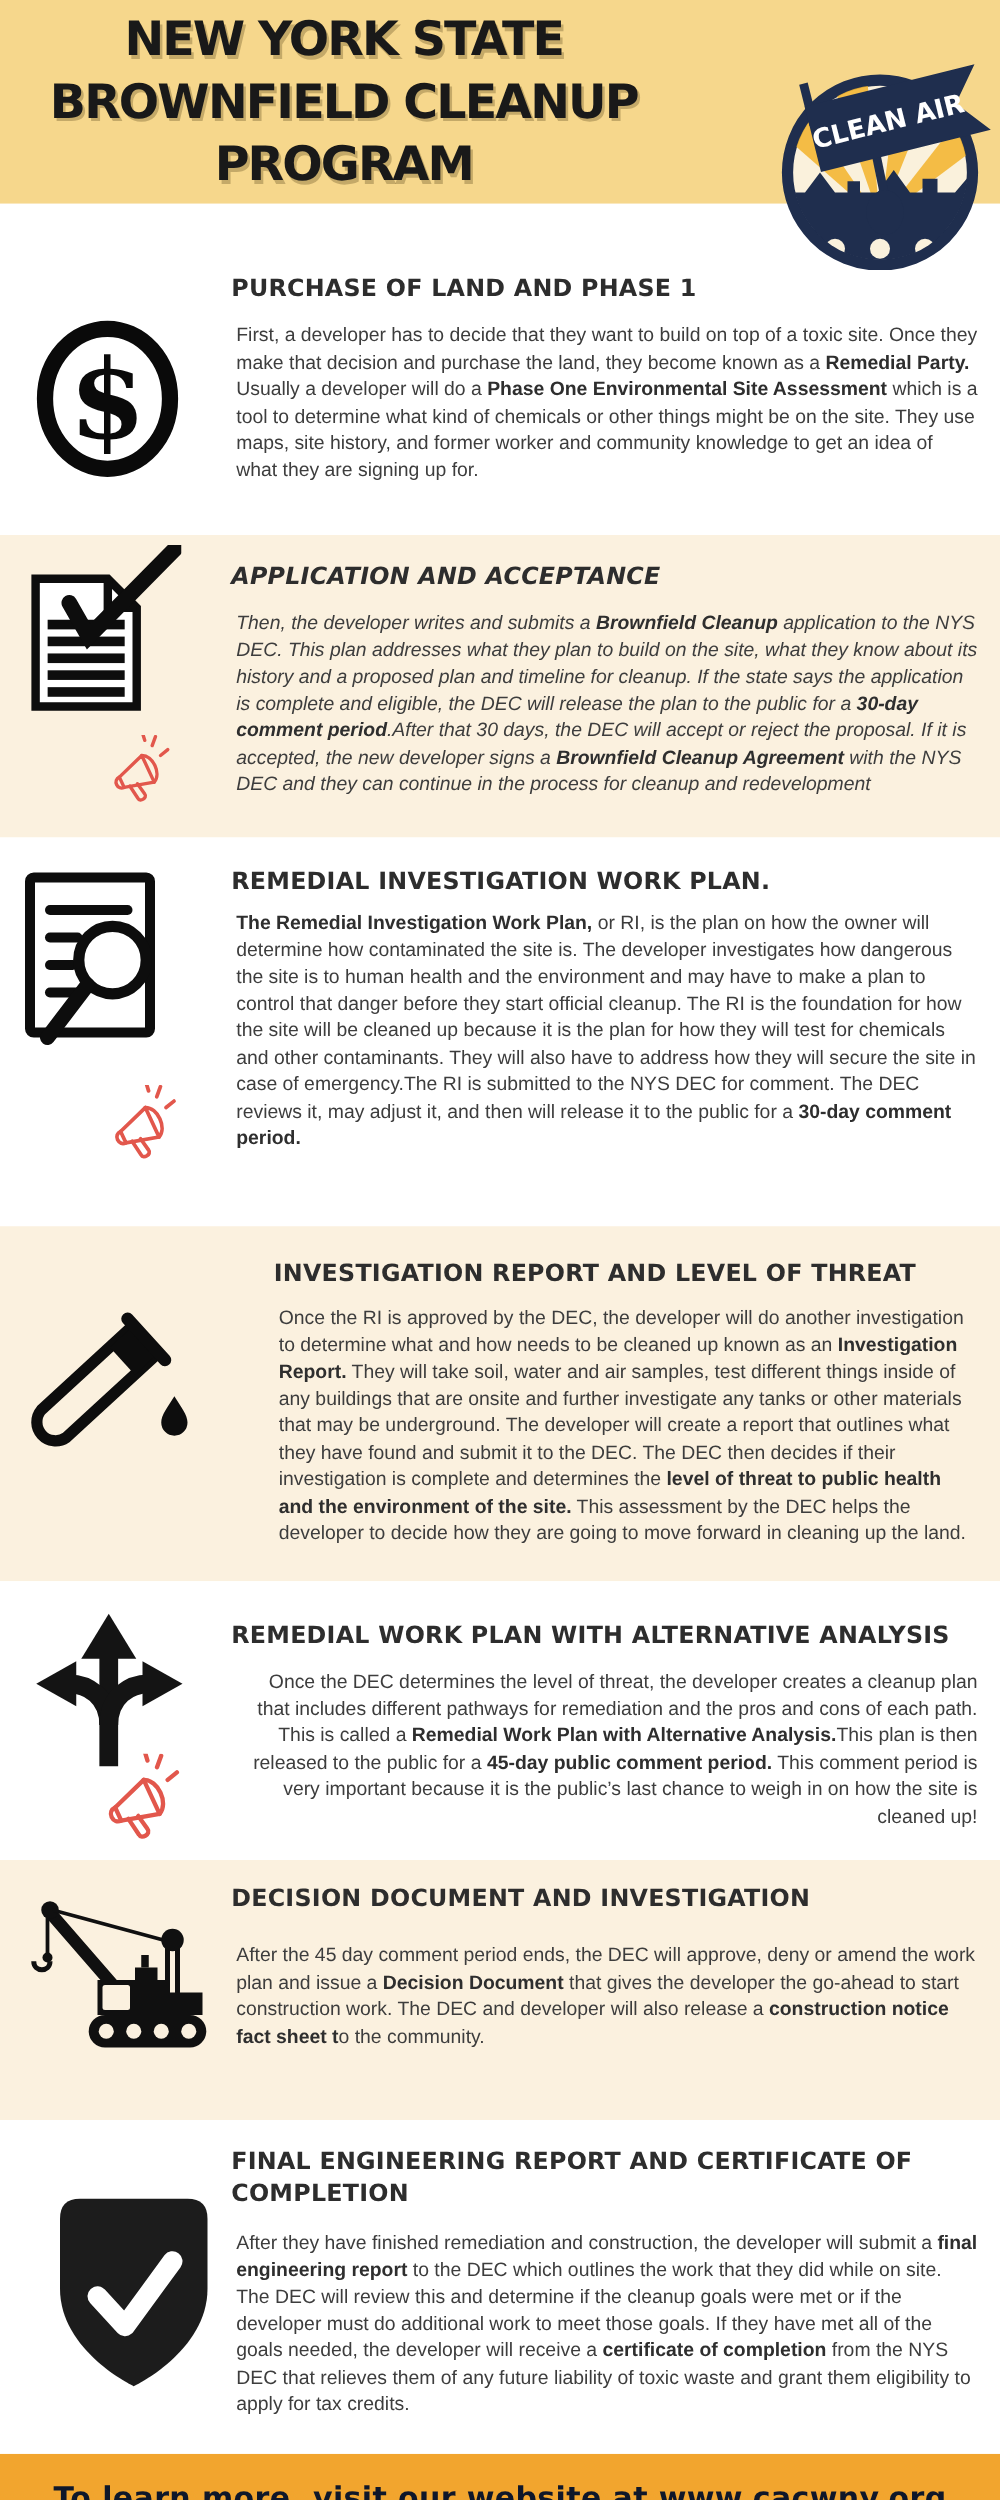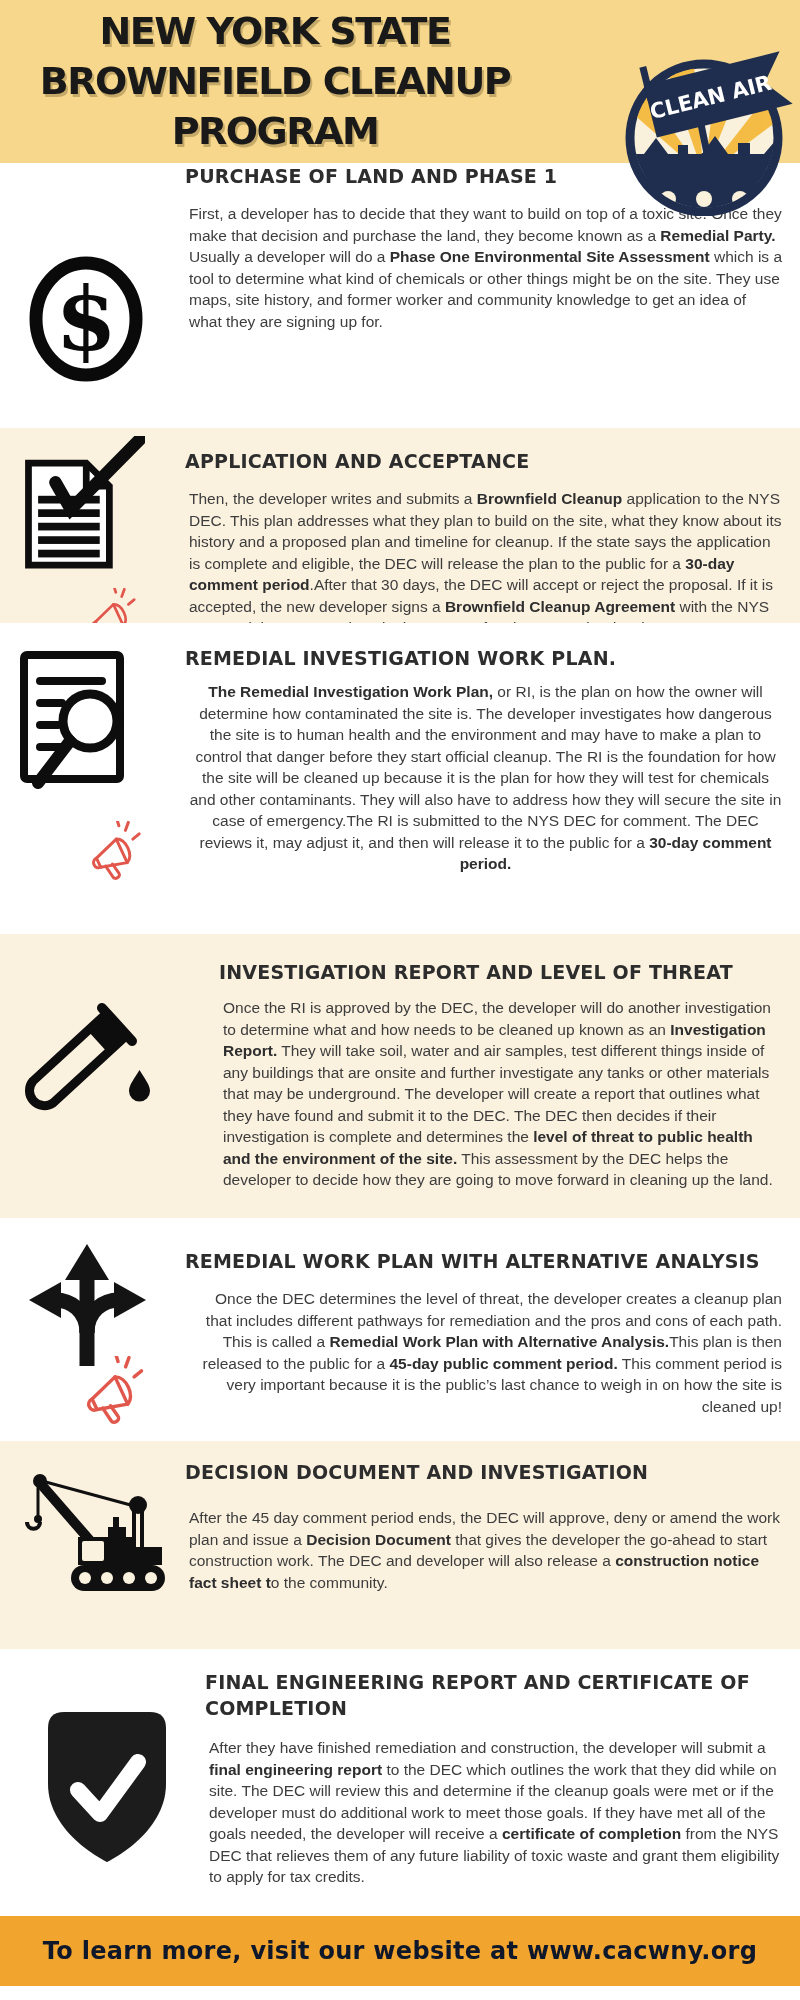--- a/index.html
+++ b/index.html
@@ -19,27 +19,27 @@
   .cream{background:#FBF1DF;}
   .white{background:#ffffff;}
   .icon-col{position:relative;width:185px;flex:none;}
   .text-col{flex:1;padding-right:14px;box-sizing:border-box;}
   h2{margin:0;font-family:"DejaVu Sans",sans-serif;font-weight:bold;font-size:19px;
      line-height:26px;letter-spacing:.2px;color:#2d2d2d;}
   .text-col p{margin:4px;font-size:15.5px;line-height:21.5px;color:#3d3d3d;}
   .text-col p b{font-weight:bold;color:#2e2e2e;}
   .main-icon,.megaphone{position:absolute;}
 
-  .s1{height:265px;} .s1 .text-col{} .s1 p{margin-top:14px;}
-  .s2{height:195px;} .s2 .text-col{padding-top:20px;} .s2 p{margin-top:14px;}
-  .s3{height:311px;} .s3 .text-col{padding-top:22px;} .s3 p{margin-top:10px;text-align:center;}
+  .s1{height:265px;} .s1 .text-col{padding-top:55px;} .s1 p{margin-top:14px;}
+  .s2{height:242px;font-style:italic;} .s2 .text-col{padding-top:20px;} .s2 p{margin-top:14px;}
+  .s3{height:311px;} .s3 .text-col{padding-top:22px;} .s3 p{margin-top:10px;}
   .s4{height:284px;gap:34px;} .s4 .text-col{padding-top:25px;} .s4 p{margin-top:12px;}
   .s5{height:223px;} .s5 .text-col{padding-top:30px;} .s5 p{margin-top:14px;text-align:right;}
   .s6{height:208px;} .s6 .text-col{padding-top:18px;} .s6 p{margin-top:22px;}
-  .s7{height:267px;gap:20px;} .s7 .text-col{padding-top:20px;} .s7 p{margin-top:16px;}
+  .s7{height:267px;} .s7 .text-col{padding-top:20px;} .s7 p{margin-top:16px;}
 
   .s1 .main-icon{left:20px;top:90px;width:132px;height:132px;}
   .s2 .main-icon{left:15px;top:8px;width:130px;height:135px;}
   .s3 .main-icon{left:12px;top:18px;width:145px;height:158px;}
   .s4 .main-icon{left:5px;top:50px;width:150px;height:132px;}
   .s5 .main-icon{left:25px;top:20px;width:125px;height:130px;}
   .s6 .main-icon{left:18px;top:26px;width:150px;height:126px;}
   .s7 .main-icon{left:38px;top:55px;width:138px;height:166px;}
   .s2 .megaphone{left:86px;top:160px;width:58px;height:58px;}
   .s3 .megaphone{left:86px;top:198px;width:64px;height:64px;}

